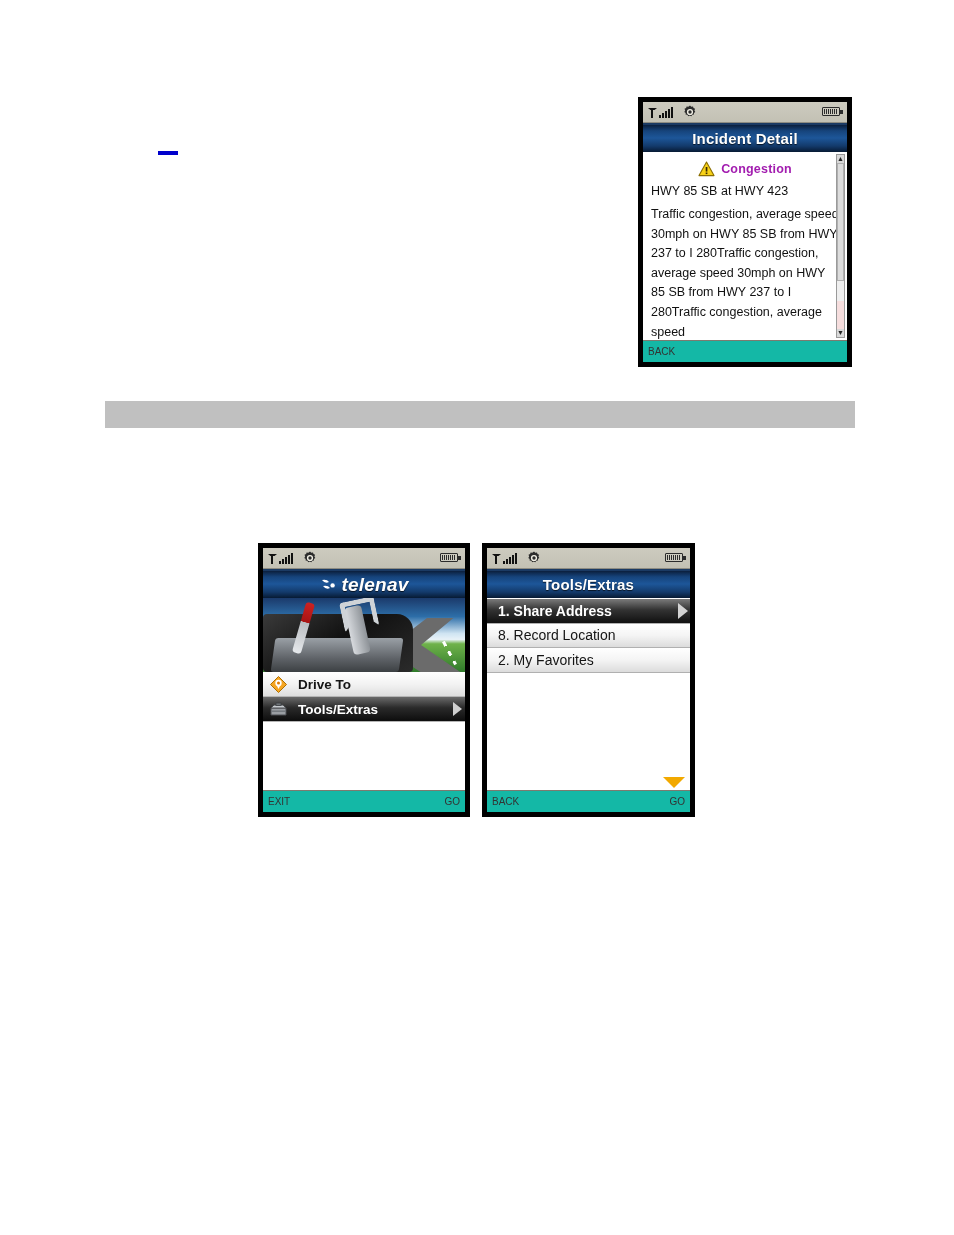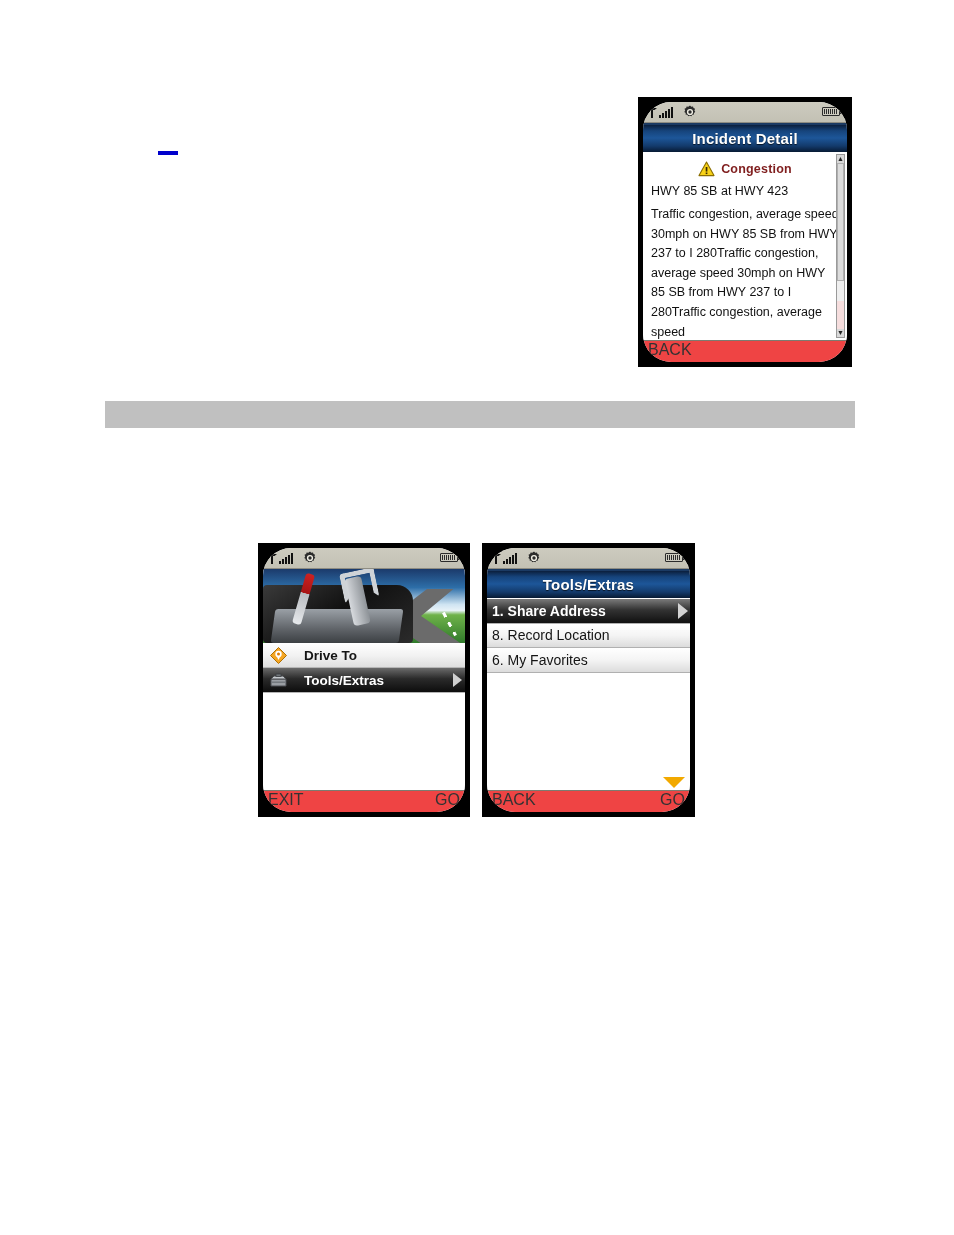--- a/index.html
+++ b/index.html
@@ -28,21 +28,20 @@
     background:#000000;
     border:3px solid #000;
     padding:2px;
   }
   .screen {
     width:100%; height:100%;
     background:#ffffff;
     display:flex; flex-direction:column;
     overflow:hidden;
     position:relative;
-    border-radius:28px;
   }
 
   
   .statusbar {
     height:21px; flex:0 0 21px;
     background:linear-gradient(#cdcbbf,#c3c1b4);
     border-bottom:1px solid #8e8c82;
     display:flex; align-items:center;
     padding:0 5px; gap:10px;
     position:relative;
@@ -96,37 +95,37 @@
   }
   .titlebar.logo-bar { justify-content:center; gap:6px; }
   .tn-mark { width:16px; height:16px; position:relative; flex:0 0 16px; }
 
   
   .content { flex:1 1 auto; background:#ffffff; position:relative; overflow:hidden; }
 
   
   .softkeys {
     flex:0 0 22px; height:22px;
-    background:#ef4444;
+    background:#14b8a6;
     border-top:1px solid #7d7b70;
-    display:flex; justify-content:space-between;
+    display:flex; align-items:center; justify-content:space-between;
     padding:0 5px;
-    font-size:16px; color:#333;
+    font-size:10px; color:#333;
     font-family:"Liberation Sans", sans-serif;
   }
 
   
   #phone-incident { left:638px; top:97px; width:214px; height:270px; }
   .inc-body { padding:4px 6px 0 6px; }
   .inc-head {
     display:flex; align-items:center; justify-content:center; gap:6px;
     margin:5px 0 7px 0;
   }
   .warn-tri { width:17px; height:16px; }
-  .inc-head-text { font-weight:bold; font-size:12.5px; color:#7f1d1d; letter-spacing:0.2px; }
+  .inc-head-text { font-weight:bold; font-size:12.5px; color:#a21caf; letter-spacing:0.2px; }
   .inc-loc { font-size:12.5px; color:#111; margin:0 0 7px 2px; }
   .inc-desc { font-size:12.5px; color:#111; line-height:19.6px; margin-left:2px; }
   .vscroll {
     position:absolute; right:2px; top:2px; width:9px; bottom:2px;
     background:#efefef; border:1px solid #9a9a9a;
   }
   .vscroll .thumb {
     position:absolute; left:0; right:0; top:8px; height:118px;
     background:#dcdcdc; border:1px solid #b0b0b0;
   }
@@ -181,21 +180,21 @@
     border-radius:4px;
     transform:rotate(-12deg);
   }
   .hero .wrench::before{
     content:""; position:absolute; left:-4px; top:-6px; width:25px; height:20px;
     border:5px solid #cfd3d7; border-radius:4px; border-bottom-color:transparent;
   }
 
   .menu { background:#ffffff; }
   .mitem {
-    height:25px; display:flex; align-items:center; gap:16px;
+    height:25px; display:flex; align-items:center; gap:10px;
     padding-left:6px;
     background:linear-gradient(180deg,#ffffff 0%, #f2f2f2 52%, #dedede 100%);
     border-bottom:1px solid #b5b5b5;
     font-size:13.5px; font-weight:bold; color:#151515;
     position:relative;
   }
   .mitem.sel {
     background:linear-gradient(180deg,#6a6a6a 0%, #2a2a2a 45%, #0d0d0d 100%);
     color:#ffffff;
   }
@@ -204,21 +203,21 @@
     position:absolute; right:3px; top:50%; transform:translateY(-50%);
     width:0;height:0;border-left:9px solid #cfcfcf;
     border-top:7px solid transparent;border-bottom:7px solid transparent;
   }
 
   
   #phone-tools { left:482px; top:543px; width:213px; height:274px; }
   .list { background:#ffffff; padding-top:1px; }
   .litem {
     height:24.5px; display:flex; align-items:center;
-    padding-left:5px;
+    padding-left:11px;
     background:linear-gradient(180deg,#ffffff 0%, #f4f4f4 50%, #dcdcdc 100%);
     border-bottom:1px solid #b0b0b0;
     font-size:14px; color:#141414;
     position:relative;
   }
   .litem.sel {
     background:linear-gradient(180deg,#7a7a7a 0%, #333333 45%, #101010 100%);
     color:#ffffff; font-weight:bold;
   }
   .litem .caret{
@@ -315,20 +314,30 @@
           <path fill="#2b2b2b" d="M7 0.6l1.3 1.1 1.7-.3.5 1.7 1.6.7-.7 1.6.9 1.5-1.4 1 .1 1.7-1.7.2-1 1.4-1.5-.8-1.5.8-1-1.4-1.7-.2.1-1.7-1.4-1 .9-1.5-.7-1.6 1.6-.7.5-1.7 1.7.3z"></path>
           <circle cx="7" cy="7" r="3.1" fill="#f2f0e6"></circle>
           <circle cx="7" cy="7" r="1.7" fill="#2b2b2b"></circle>
         </svg>
       </span>
       <span class="batt">
           <i></i>
         </span>
     </div>
 
+    <div class="titlebar logo-bar">
+      <span class="tn-mark">
+        <svg width="16" height="16" viewBox="0 0 16 16">
+          <path d="M2 3 q5 -1 7 2 q-4 2 -7 -2z" fill="#ffffff"></path>
+          <path d="M3 9 q5 -1 7 2 q-4 2 -7 -2z" fill="#ffffff"></path>
+          <circle cx="12.6" cy="8.4" r="2.2" fill="#ffffff"></circle>
+        </svg>
+      </span>
+      <span style="font-style:italic;font-size:19px;font-weight:bold;">telenav</span>
+    </div>
 
     <div class="content">
       <div class="hero">
         <div class="road"></div>
         <div class="roadline"></div>
         <div class="box"></div>
         <div class="box2"></div>
         <div class="screwdriver"></div>
         <div class="wrench"></div>
       </div>
@@ -405,21 +414,21 @@
       <div class="list">
 
         <div class="litem sel">
           <span>1. Share Address</span>
           <span class="caret"></span>
         </div>
         <div class="litem">
           <span>8. Record Location</span>
         </div>
         <div class="litem">
-          <span>6. My Favorites</span>
+          <span>2. My Favorites</span>
         </div>
 
       </div>
       <div class="downarrow"></div>
     </div>
 
     <div class="softkeys">
       <span>BACK</span>
       <span>GO</span>
     </div>

